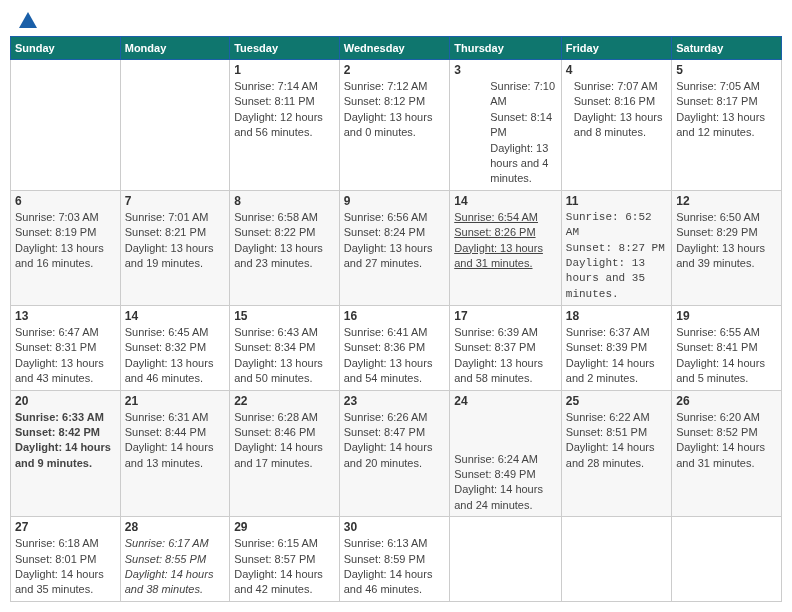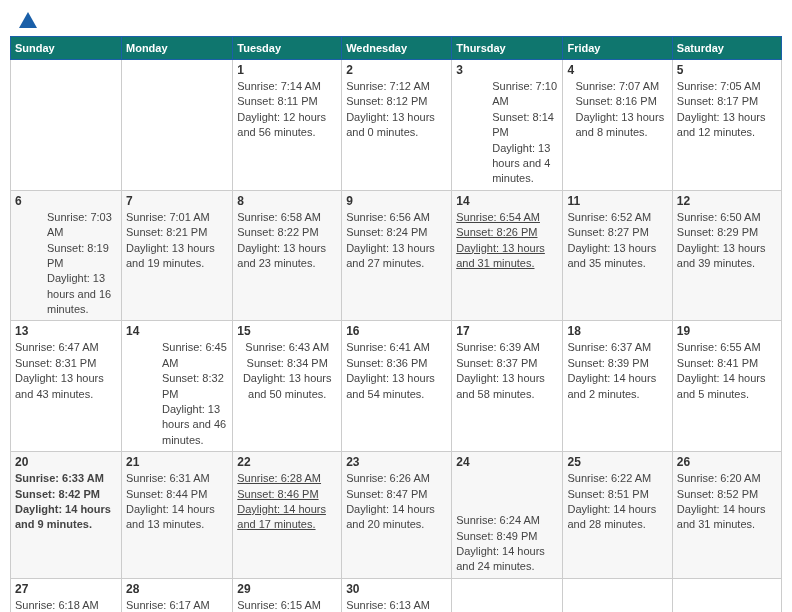--- a/index.html
+++ b/index.html
@@ -136,21 +136,21 @@
         <td>
           <span class="day-num">5</span>
           <div class="day-info" style="white-space: pre-line;">Sunrise: 7:05 AM
 Sunset: 8:17 PM
 Daylight: 13 hours and 12 minutes.</div>
         </td>
       </tr>
       <tr>
         <td>
           <span class="day-num">6</span>
-          <div class="day-info" style="white-space: pre-line; margin-left: 32px;">Sunrise: 7:03 AM
+          <div class="day-info" style="white-space: pre-line;">Sunrise: 7:03 AM
 Sunset: 8:19 PM
 Daylight: 13 hours and 16 minutes.</div>
         </td>
         <td>
           <span class="day-num">7</span>
           <div class="day-info" style="white-space: pre-line;">Sunrise: 7:01 AM
 Sunset: 8:21 PM
 Daylight: 13 hours and 19 minutes.</div>
         </td>
         <td>
@@ -166,47 +166,47 @@
 Daylight: 13 hours and 27 minutes.</div>
         </td>
         <td>
           <span class="day-num">14</span>
           <div class="day-info" style="white-space: pre-line; text-decoration: underline;">Sunrise: 6:54 AM
 Sunset: 8:26 PM
 Daylight: 13 hours and 31 minutes.</div>
         </td>
         <td>
           <span class="day-num">11</span>
-          <div class="day-info" style="white-space: pre-line;">Sunrise: 6:52 AM
+          <div class="day-info" style="white-space: pre-line; font-family: Liberation Mono, monospace;">Sunrise: 6:52 AM
 Sunset: 8:27 PM
 Daylight: 13 hours and 35 minutes.</div>
         </td>
         <td>
           <span class="day-num">12</span>
           <div class="day-info" style="white-space: pre-line;">Sunrise: 6:50 AM
 Sunset: 8:29 PM
 Daylight: 13 hours and 39 minutes.</div>
         </td>
       </tr>
       <tr>
         <td>
           <span class="day-num">13</span>
           <div class="day-info" style="white-space: pre-line;">Sunrise: 6:47 AM
 Sunset: 8:31 PM
 Daylight: 13 hours and 43 minutes.</div>
         </td>
         <td>
           <span class="day-num">14</span>
-          <div class="day-info" style="white-space: pre-line; margin-left: 36px;">Sunrise: 6:45 AM
+          <div class="day-info" style="white-space: pre-line;">Sunrise: 6:45 AM
 Sunset: 8:32 PM
 Daylight: 13 hours and 46 minutes.</div>
         </td>
         <td>
           <span class="day-num">15</span>
-          <div class="day-info" style="white-space: pre-line; text-align: center;">Sunrise: 6:43 AM
+          <div class="day-info" style="white-space: pre-line;">Sunrise: 6:43 AM
 Sunset: 8:34 PM
 Daylight: 13 hours and 50 minutes.</div>
         </td>
         <td>
           <span class="day-num">16</span>
           <div class="day-info" style="white-space: pre-line;">Sunrise: 6:41 AM
 Sunset: 8:36 PM
 Daylight: 13 hours and 54 minutes.</div>
         </td>
         <td>
@@ -236,21 +236,21 @@
 Daylight: 14 hours and 9 minutes.</div>
         </td>
         <td>
           <span class="day-num">21</span>
           <div class="day-info" style="white-space: pre-line;">Sunrise: 6:31 AM
 Sunset: 8:44 PM
 Daylight: 14 hours and 13 minutes.</div>
         </td>
         <td>
           <span class="day-num">22</span>
-          <div class="day-info" style="white-space: pre-line; text-decoration: underline;">Sunrise: 6:28 AM
+          <div class="day-info" style="white-space: pre-line;">Sunrise: 6:28 AM
 Sunset: 8:46 PM
 Daylight: 14 hours and 17 minutes.</div>
         </td>
         <td>
           <span class="day-num">23</span>
           <div class="day-info" style="white-space: pre-line;">Sunrise: 6:26 AM
 Sunset: 8:47 PM
 Daylight: 14 hours and 20 minutes.</div>
         </td>
         <td>
@@ -274,21 +274,21 @@
       </tr>
       <tr>
         <td>
           <span class="day-num">27</span>
           <div class="day-info" style="white-space: pre-line;">Sunrise: 6:18 AM
 Sunset: 8:01 PM
 Daylight: 14 hours and 35 minutes.</div>
         </td>
         <td>
           <span class="day-num">28</span>
-          <div class="day-info" style="white-space: pre-line;">Sunrise: 6:17 AM
+          <div class="day-info" style="white-space: pre-line; font-style: italic;">Sunrise: 6:17 AM
 Sunset: 8:55 PM
 Daylight: 14 hours and 38 minutes.</div>
         </td>
         <td>
           <span class="day-num">29</span>
           <div class="day-info" style="white-space: pre-line;">Sunrise: 6:15 AM
 Sunset: 8:57 PM
 Daylight: 14 hours and 42 minutes.</div>
         </td>
         <td>

